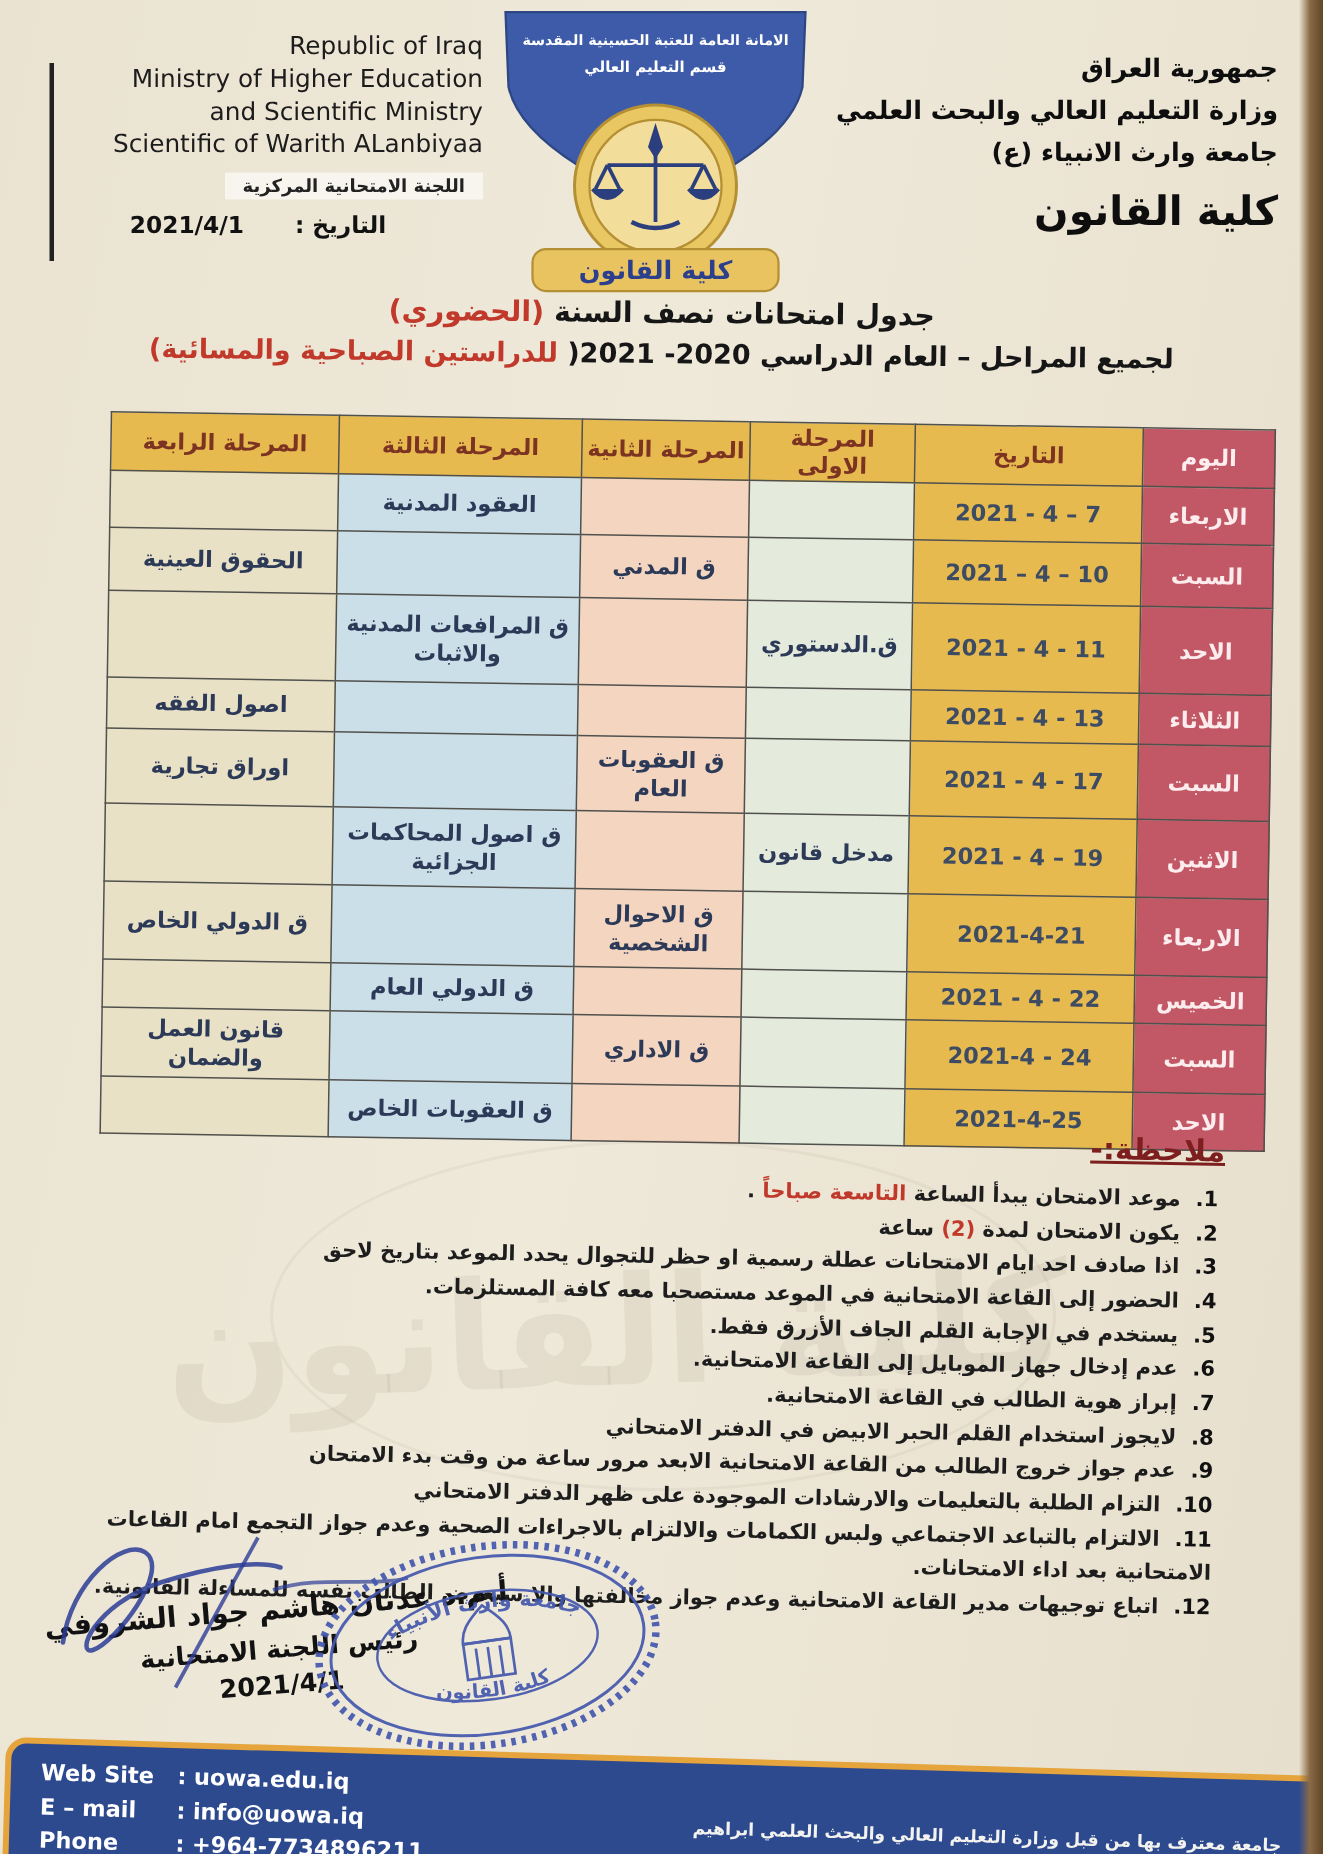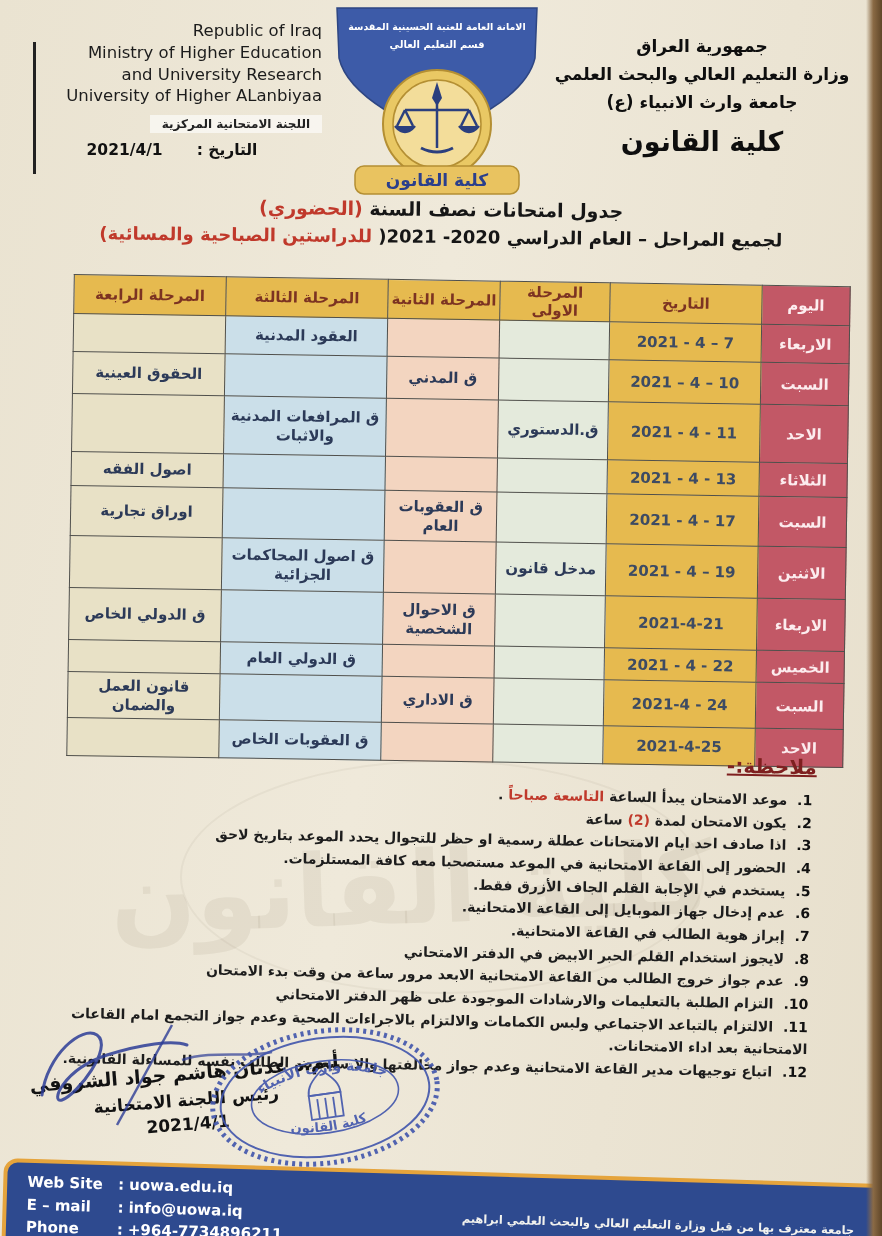--- a/index.html
+++ b/index.html
@@ -14,21 +14,21 @@
   .scan-line{position:absolute;left:33px;top:42px;width:3px;height:132px;background:#222;}
   
   .header{position:absolute;top:6px;left:22px;right:30px;height:188px;display:flex;}
   .h-left{width:300px;padding-top:14px;text-align:right;color:#1c1c1c;}
   .h-left .en{font-size:16.5px;line-height:1.32;}
   .committee-box{display:inline-block;margin-top:8px;padding:2px 12px;
     background:rgba(255,255,255,0.6);font-weight:bold;font-size:12px;color:#222;}
   .date-line{direction:rtl;margin-top:8px;font-size:15.5px;font-weight:bold;color:#111;
     display:flex;justify-content:center;gap:34px;}
   .h-logo{width:230px;display:flex;justify-content:center;}
-  .h-right{flex:1;direction:rtl;text-align:center;padding-top:26px;color:#0e0e0e;}
+  .h-right{flex:1;direction:rtl;text-align:right;padding-top:26px;color:#0e0e0e;}
   .h-right .ar-line{font-size:17px;font-weight:bold;line-height:1.65;}
   .h-right .college{font-size:27px;font-weight:bold;margin-top:10px;}
   
   .titles{position:absolute;top:198px;left:0;width:882px;text-align:center;direction:rtl;
     transform:rotate(0.6deg);}
   .t1{font-size:19px;font-weight:bold;color:#161616;}
   .t2{font-size:18px;font-weight:bold;color:#161616;margin-top:6px;}
   .red{color:#c0392b;}
   
   .tablewrap{position:absolute;top:280px;left:70px;width:776px;transform:rotate(0.9deg);
@@ -83,22 +83,22 @@
 </head>
 <body>
 
 <div class="page">
   <div class="scan-line"></div>
 
   <div class="header">
     <div class="h-left">
       <div class="en">Republic of Iraq</div>
       <div class="en">Ministry of Higher Education</div>
-      <div class="en">and University Research</div>
-      <div class="en">University of Higher ALanbiyaa</div>
+      <div class="en">and Scientific Ministry</div>
+      <div class="en">Scientific of Warith ALanbiyaa</div>
       <div><span class="committee-box">اللجنة الامتحانية المركزية</span></div>
       <div class="date-line">
         <span>التاريخ :</span>
         <span>2021/4/1</span>
       </div>
     </div>
 
     <div class="h-logo">
       <svg width="218" height="192" viewBox="0 0 218 192">
         <path d="M9,2 H209 L207,52 C202,74 180,92 161,104 C136,119 119,137 109,160 C99,137 82,119 57,104 C38,92 16,74 11,52 Z" fill="#3d5ba8" stroke="#2e4683" stroke-width="1.5"></path>

